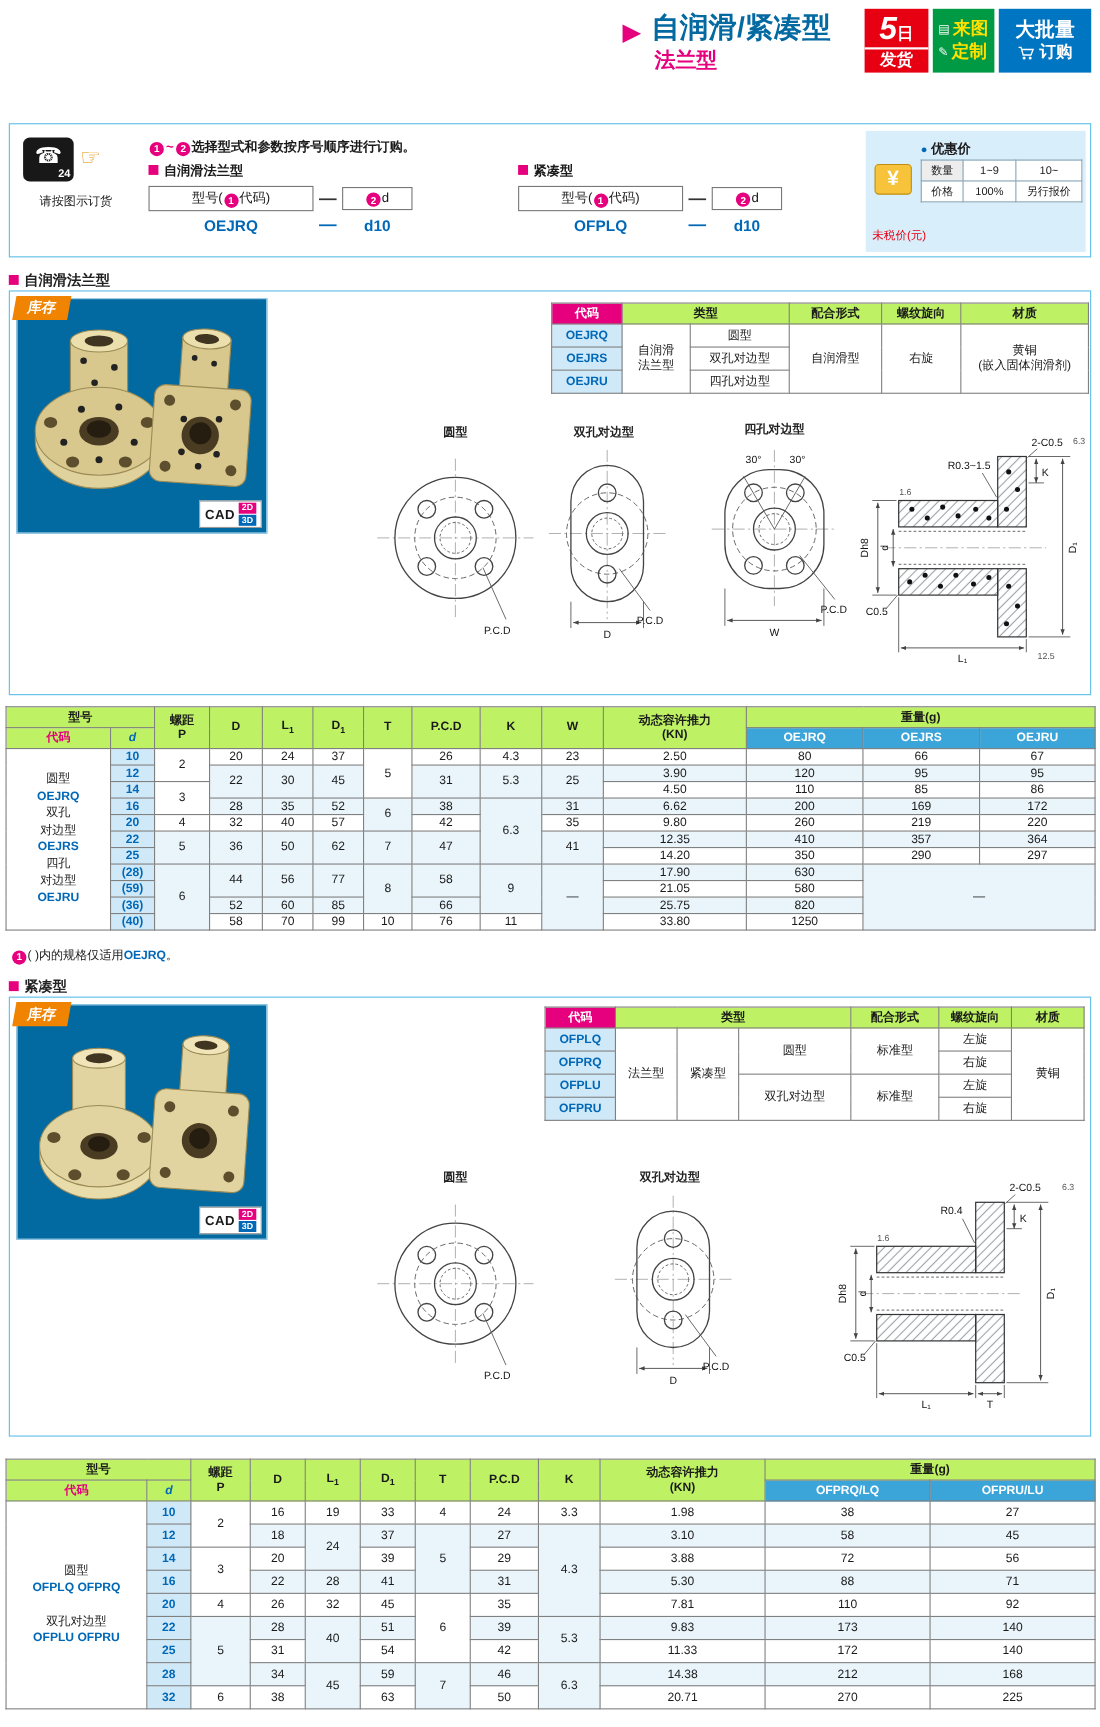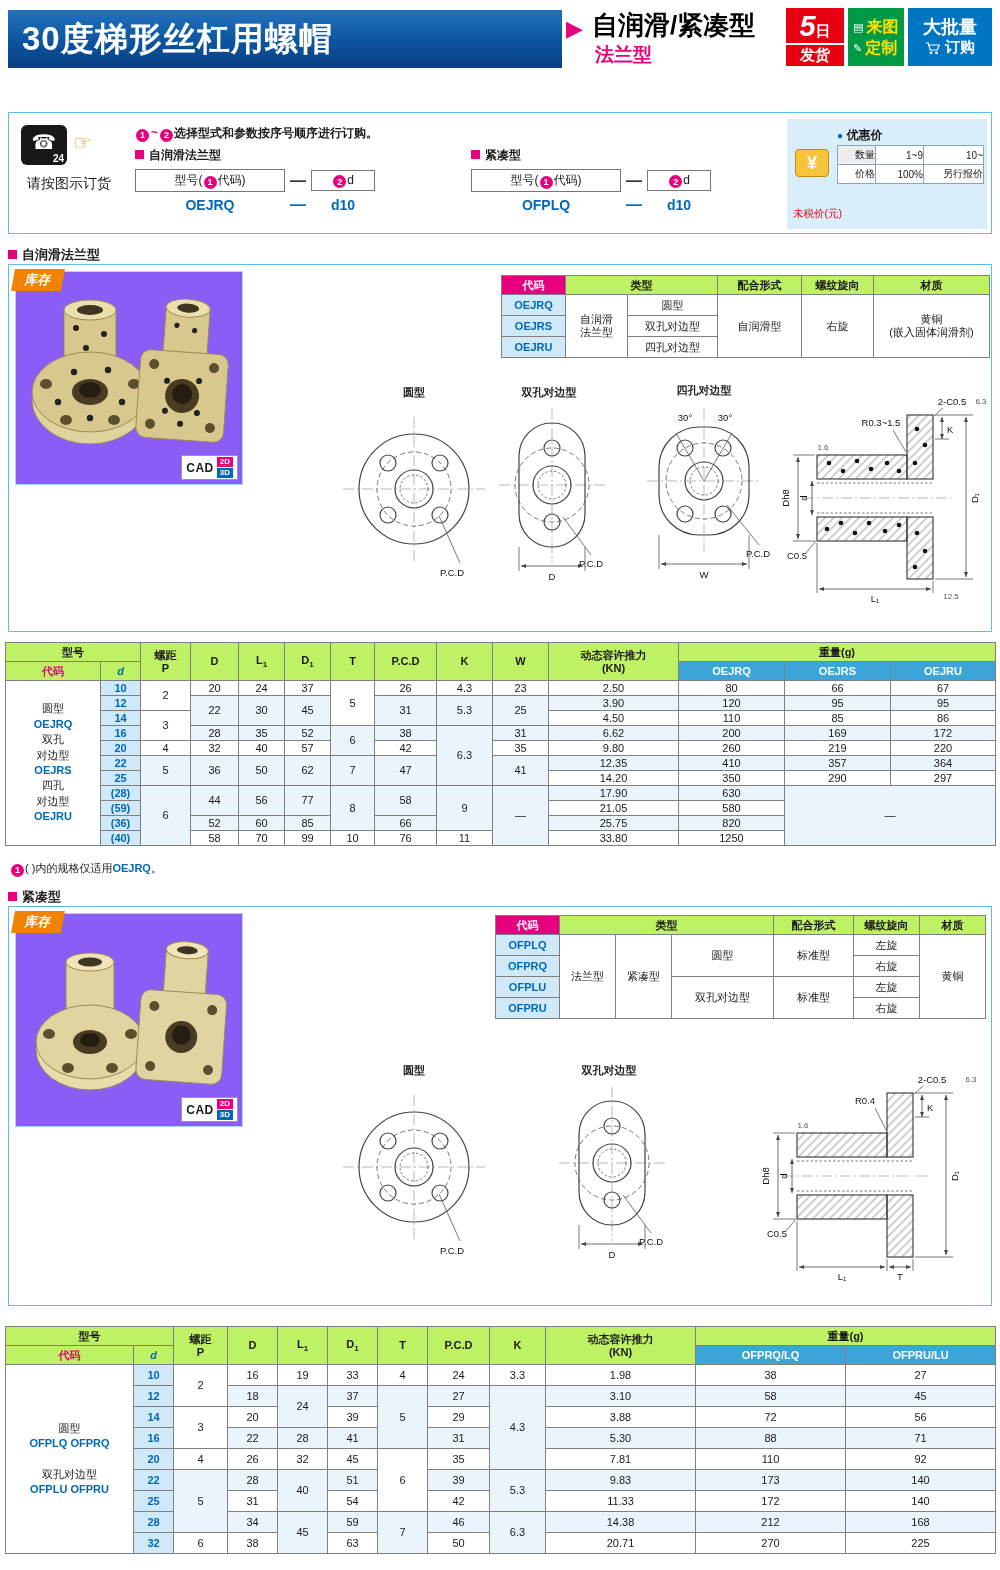--- a/index.html
+++ b/index.html
@@ -4,41 +4,41 @@
 <style>
 *{margin:0;padding:0;box-sizing:border-box}
 html,body{background:#fff}
 body{width:1000px;height:1570px;font-family:"Liberation Sans","DejaVu Sans",sans-serif;color:#1a1a1a;position:relative;overflow:hidden}
 .page{position:absolute;left:0;top:0;width:1000px;height:1570px;background:#fff}
 sub{font-size:8px}
 
 .title-bar{position:absolute;left:8px;top:10px;width:554px;height:58px;background:linear-gradient(180deg,#2272bd 0%,#0c54a0 55%,#083f7e 100%);display:flex;align-items:center;padding-left:14px}
 .title-text{color:#fff;font-size:33px;font-weight:bold;letter-spacing:1px}
 .sub-arrow{position:absolute;left:566px;top:16px;color:#e6007e;font-size:22px}
-.sub1{position:absolute;left:592px;top:8px;color:#000000;font-size:26px;font-weight:bold}
+.sub1{position:absolute;left:592px;top:8px;color:#0369a1;font-size:26px;font-weight:bold}
 .sub2{position:absolute;left:595px;top:42px;color:#e6007e;font-size:19px;font-weight:bold}
 .badge{position:absolute;top:8px;height:58px;color:#fff}
 .ship{left:786px;width:58px;background:#e60012;text-align:center}
 .ship-top{height:37px;border-bottom:2px solid #fff;display:flex;align-items:baseline;justify-content:center;padding-top:2px}
 .ship-num{font-size:29px;font-weight:bold;font-style:italic;line-height:32px}
 .ship-day{font-size:15px;font-weight:bold}
 .ship-bot{font-size:15px;font-weight:bold;line-height:19px}
 .custom{left:848px;width:56px;background:#009944;display:flex;flex-direction:column;justify-content:center;gap:3px;padding-left:5px}
 .cust-line{display:flex;align-items:center;gap:3px;color:#ffe100;font-size:16px;font-weight:bold;line-height:18px}
 .cicon{color:#fff;font-size:11px}
 .bulk{left:908px;width:84px;background:#0075c2;text-align:center;padding-top:8px}
 .bulk-1{font-size:18px;font-weight:bold;line-height:22px}
 .bulk-2{display:flex;align-items:center;justify-content:center;gap:4px;font-size:15px;font-weight:bold}
 
 .obox{position:absolute;left:8px;top:112px;width:984px;height:122px;border:1px solid #5cbde8;background:#fff}
 .phone-icon{position:absolute;left:12px;top:12px;width:46px;height:40px;background:#181818;border-radius:6px;color:#fff;text-align:center}
 .ph-glyph{font-size:20px;line-height:34px}
 .ph-24{position:absolute;right:3px;bottom:1px;font-size:10px;font-weight:bold}
 .hand{position:absolute;left:64px;top:18px;font-size:21px;color:#e88b00}
-.phone-caption{position:absolute;left:4px;top:62px;width:112px;font-size:14px;text-align:center}
+.phone-caption{position:absolute;left:4px;top:62px;width:112px;font-size:11px;text-align:center}
 .instruction{position:absolute;left:126px;top:12px;font-size:12px}
 .ins-text{font-weight:bold}
 .circ{display:inline-flex;align-items:center;justify-content:center;width:13px;height:13px;border-radius:50%;background:#e6007e;color:#fff;font-size:9px;font-weight:bold;vertical-align:-1px;margin:0 1px}
 .magsep{color:#e6007e;font-weight:bold;margin:0 1px}
 .fgroup{position:absolute;top:34px}
 .fg1{left:126px}
 .fg2{left:462px}
 .fg-title{font-size:12px;font-weight:bold;margin-bottom:5px}
 .sq{display:inline-block;width:9px;height:9px;background:#e6007e;margin-right:5px}
 .frow{display:flex;align-items:center;margin-bottom:4px}
@@ -54,21 +54,21 @@
 .yen{position:absolute;left:8px;top:30px;width:34px;height:28px;background:#f6c33a;border:1px solid #c08f12;border-radius:4px;color:#fff;font-size:19px;font-weight:bold;text-align:center;line-height:26px}
 .ptitle{position:absolute;left:50px;top:8px;font-size:12px}
 .dotb{color:#0068b7;font-size:10px}
 .pt{font-weight:bold}
 .ptable-wrap{position:absolute;left:50px;top:26px}
 .pnote{position:absolute;left:6px;top:88px;color:#e60012;font-size:10.5px}
 
 .sec-head{position:absolute;left:8px;font-size:13px;font-weight:bold;color:#222}
 .sec-box{position:absolute;left:8px;width:984px;border:1px solid #5cbde8;background:#fff}
 .stock{position:absolute;left:4px;top:4px;background:#f08300;color:#fff;font-weight:bold;font-size:13px;padding:2px 12px;transform:skewX(-10deg);z-index:5}
-.photo-frame{position:absolute;left:6px;top:6px;width:228px;height:214px;border:1px solid #a8d8f0;background:#8b5cf6}
+.photo-frame{position:absolute;left:6px;top:6px;width:228px;height:214px;border:1px solid #a8d8f0;background:#0369a1}
 .cad{position:absolute;right:4px;bottom:4px;display:flex;align-items:center;gap:3px;background:#fff;border:1px solid #999;padding:1px 4px}
 .cad-label{font-weight:bold;font-size:12px;letter-spacing:.5px}
 .chips{display:flex;flex-direction:column;gap:1px}
 .chip{font-size:8px;font-weight:bold;color:#fff;padding:0 3px;line-height:10px;text-align:center}
 .c2d{background:#e6007e}
 .c3d{background:#0068b7}
 .dlabel{position:absolute;font-size:11px;font-weight:bold;text-align:center;color:#222}
 svg.drw,svg.photo{position:absolute}
 
 .ln{fill:none;stroke:#444;stroke-width:1.2}
@@ -94,21 +94,21 @@
 .dtable td.d{background:#cfe9f8 !important;color:#0068b7;font-weight:bold}
 .dtable td.code{background:#cfe9f8 !important;color:#0068b7;font-weight:bold}
 .dtable th.bh{background:#3ba4d9;color:#fff}
 .dtable th.ph{background:#e6007e;color:#fff}
 .dtable th.mag{color:#e6007e}
 .dtable th.dh{color:#0068b7;font-style:italic}
 .dtable td.lab{background:#fff !important;line-height:1.4}
 .pre{white-space:pre-line}
 .bb{color:#0068b7;font-weight:bold}
 .sm{font-size:9.5px}
-.ptable td{border:1px solid #8aa5b5;font-size:10px;height:19px;background:#fff;text-align:right}
+.ptable td{border:1px solid #8aa5b5;font-size:10px;height:19px;background:#fff;text-align:center}
 .ptable td.plab{background:#ededed}
 .ptable{border-collapse:collapse;table-layout:fixed}
 .tblock{position:absolute;left:5px}
 .footnote{position:absolute;left:10px;top:861px;font-size:11px}
 </style>
 </head>
 <body>
 
 <svg width="0" height="0" style="position:absolute">
   <defs>
@@ -116,23 +116,20 @@
       <line x1="3" y1="0" x2="3" y2="6" stroke="#9aa0a6" stroke-width="1"></line>
     </pattern>
     <marker id="ar" viewBox="0 0 10 10" refX="9" refY="5" markerWidth="7" markerHeight="7" orient="auto-start-reverse">
       <path d="M0,1.5 L9,5 L0,8.5 z" fill="#444"></path>
     </marker>
   </defs>
 </svg>
 
 <div class="page">
 
-  <div class="title-bar">
-    <span class="title-text">30度梯形丝杠用螺帽</span>
-  </div>
   <span class="sub-arrow">▶</span>
   <div class="sub1">自润滑/紧凑型</div>
   <div class="sub2">法兰型</div>
 
   <div class="badge ship">
     <div class="ship-top">
       <span class="ship-num">5</span>
       <span class="ship-day">日</span>
     </div>
     <div class="ship-bot">发货</div>

